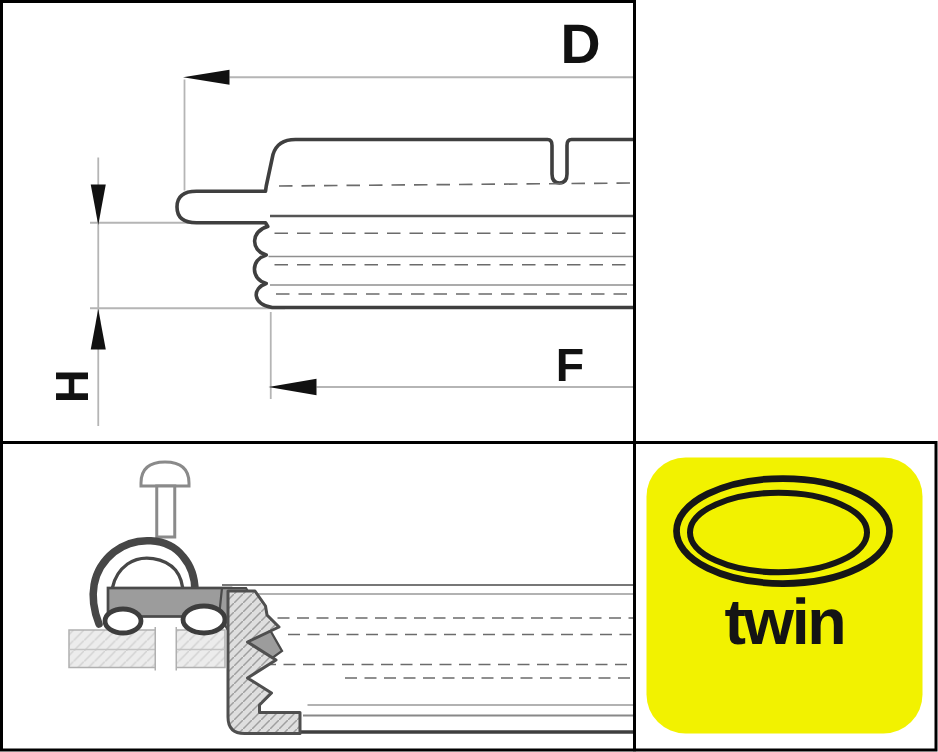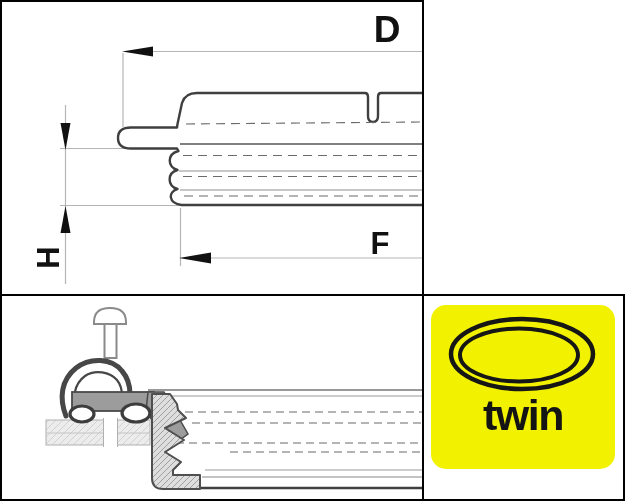--- a/index.html
+++ b/index.html
@@ -6,21 +6,21 @@
   body{width:625px;height:501px;position:relative;font-family:"Liberation Sans",sans-serif;overflow:hidden;}
   .panel{position:absolute;box-sizing:border-box;border:2px solid #000;background:#fff;}
   .panel-tl{left:0;top:0;width:424px;height:296px;}
   .panel-bl{left:0;top:294px;width:424px;height:207px;}
   .panel-br{left:422px;top:294px;width:203px;height:207px;}
   .panel svg{position:absolute;left:0;top:0;}
   .dim-label{position:absolute;color:#111;font-weight:bold;text-align:center;line-height:1;}
   .label-d{left:363px;top:9px;width:44px;font-size:37px;}
   .label-f{left:356px;top:226px;width:44px;font-size:31px;}
   .label-h{left:24px;top:240px;width:44px;height:31px;font-size:31px;transform:rotate(-90deg);}
-  .badge{position:absolute;left:7px;top:9px;width:184px;height:164px;background:#f2f200;border-radius:15px;}
+  .badge{position:absolute;left:7px;top:9px;width:184px;height:184px;background:#f2f200;border-radius:26px;}
   .badge-ovals{position:absolute;left:0;top:0;}
   .badge-text{position:absolute;left:0;top:92px;width:184px;text-align:center;color:#141414;
     font-weight:bold;font-size:43px;line-height:37px;letter-spacing:-1.5px;}
 </style>
 </head>
 <body>
 
 <div class="panel panel-tl">
   <svg width="420" height="292" viewBox="2 2 420 292">
 

